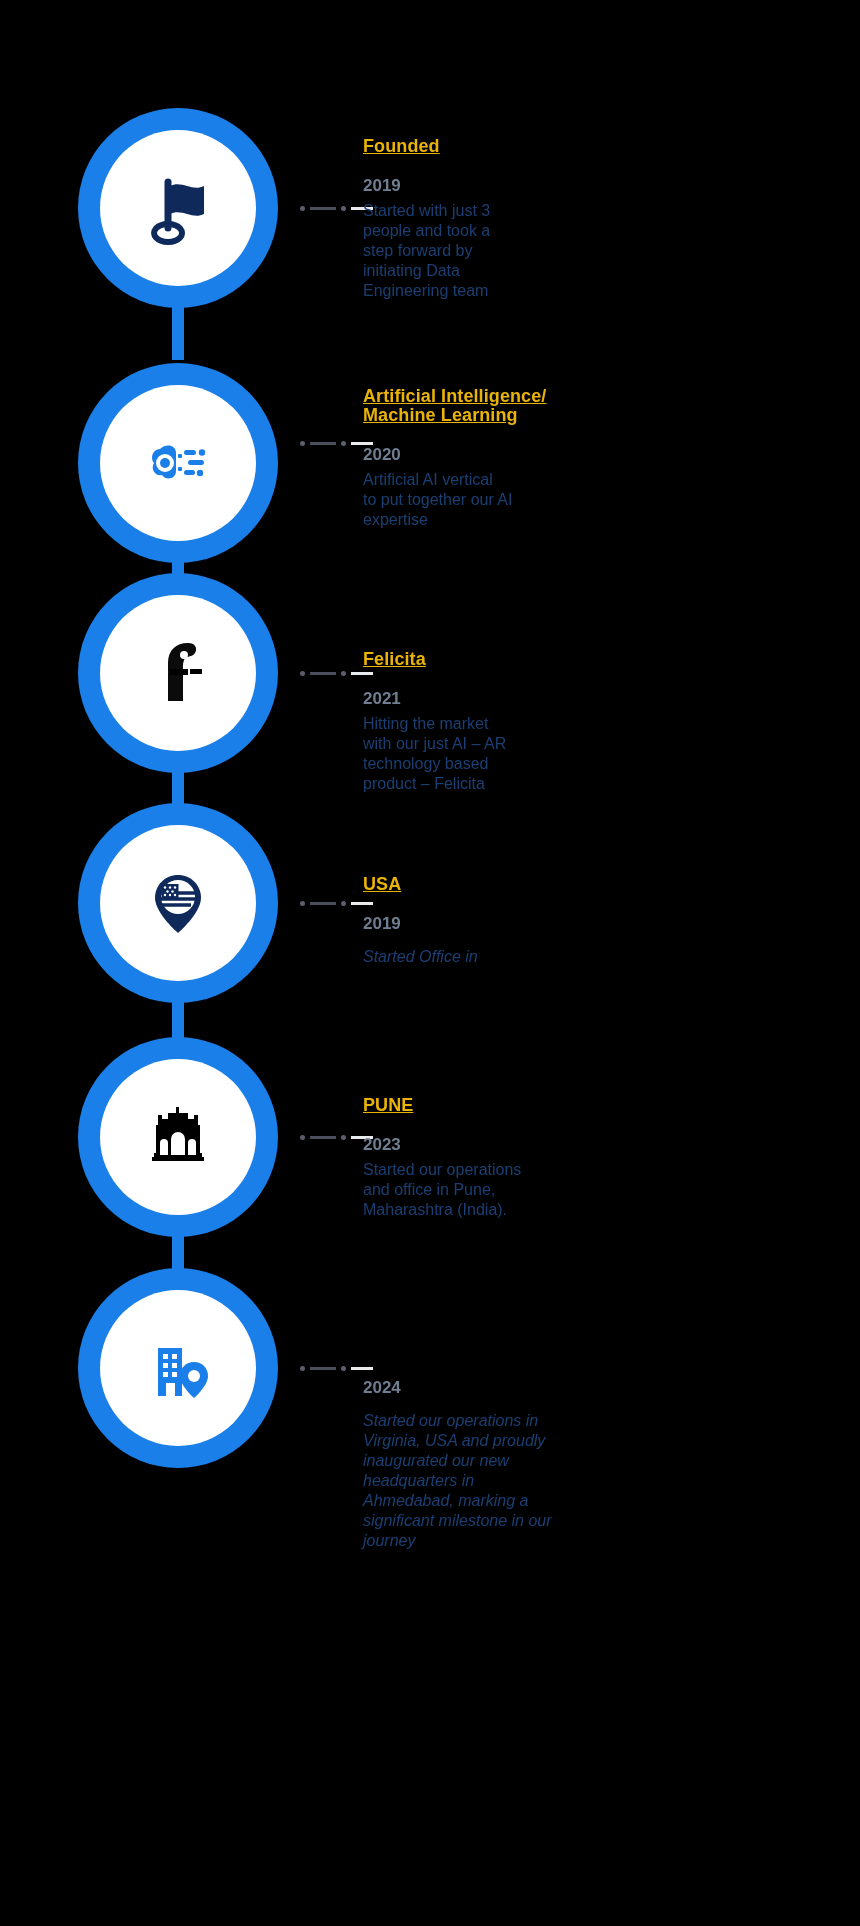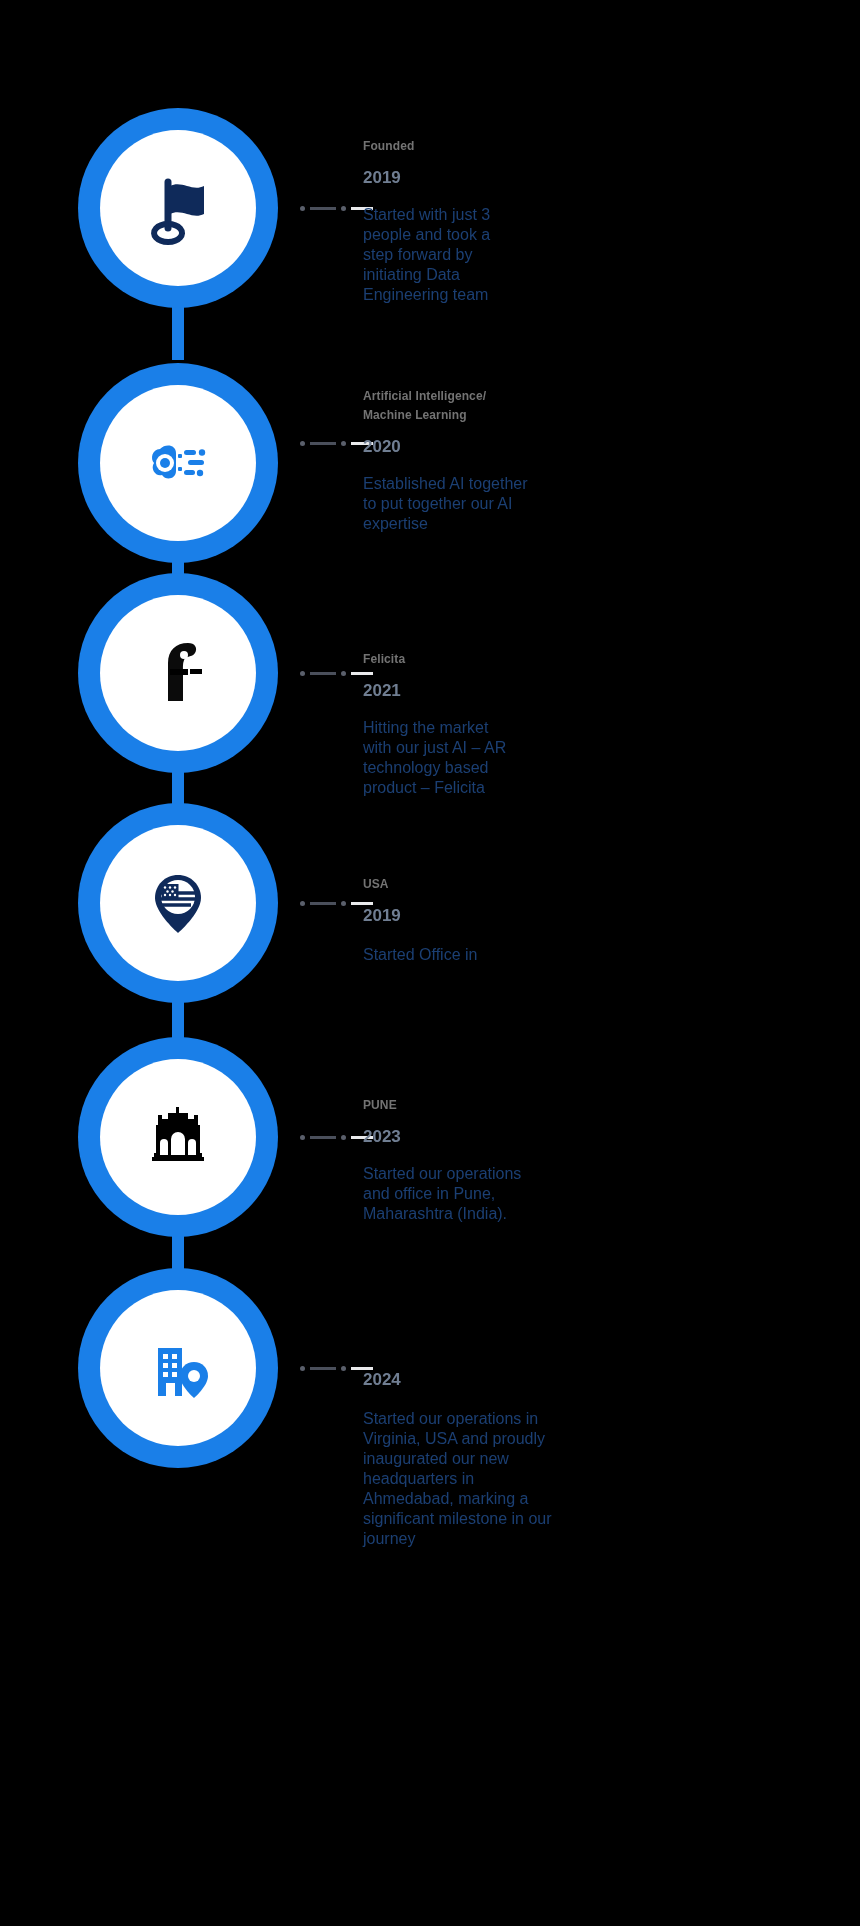--- a/index.html
+++ b/index.html
@@ -84,41 +84,42 @@
     background: #e9eaec;
   }
 
   
   .textblock {
     position: absolute;
     left: 363px;
     width: 250px;
   }
   .m-title {
-    color: #737373;
-    font-size: 12px;
+    color: #eab308;
+    font-size: 18px;
     font-weight: bold;
     line-height: 19px;
     letter-spacing: 0.1px;
+    text-decoration: underline;
   }
   .m-year {
     color: #707e92;
     font-size: 17px;
     font-weight: bold;
     line-height: 23px;
-    margin-top: 10px;
+    margin-top: 18px;
   }
   .m-desc {
     color: #1b3f73;
     font-size: 16px;
     line-height: 20px;
-    margin-top: 16px;
+    margin-top: 4px;
     white-space: pre-line;
   }
-  .m-desc.gap { margin-top: 18px; }
+  .m-desc.gap { margin-top: 12px; font-style: italic; }
 </style>
 </head>
 <body>
 
 <div id="timeline-root">
 
   <div class="stem" style="top:290px;height:70px;"></div>
   <div class="stem" style="top:548px;height:62px;"></div>
   <div class="stem" style="top:758px;height:70px;"></div>
   <div class="stem" style="top:988px;height:70px;"></div>
@@ -174,21 +175,21 @@
   <div class="connector" style="left:300px;top:438px;">
     <span class="c-dot"></span>
     <span class="c-bar"></span>
     <span class="c-dot"></span>
     <span class="c-line"></span>
   </div>
   <div class="textblock" style="top:387px;">
     <div class="m-title" style="white-space:pre-line;">Artificial Intelligence/
 Machine Learning</div>
     <div class="m-year">2020</div>
-    <div class="m-desc">Established AI together
+    <div class="m-desc">Artificial AI vertical
 to put together our AI
 expertise</div>
   </div>
 
   <div class="circle-wrap" style="top:573px;">
     <div class="ring"></div>
     <div class="inner">
       <div class="icon-holder">
         <svg width="80" height="80" viewBox="0 0 80 80">
           <path d="M34 68 L34 30 C34 18 40 12 50 12 C56 12 58 16 56 20 C54 24 48 22 46 26 C44 30 44 34 44 38 L44 68 Z" fill="#000000"></path>

